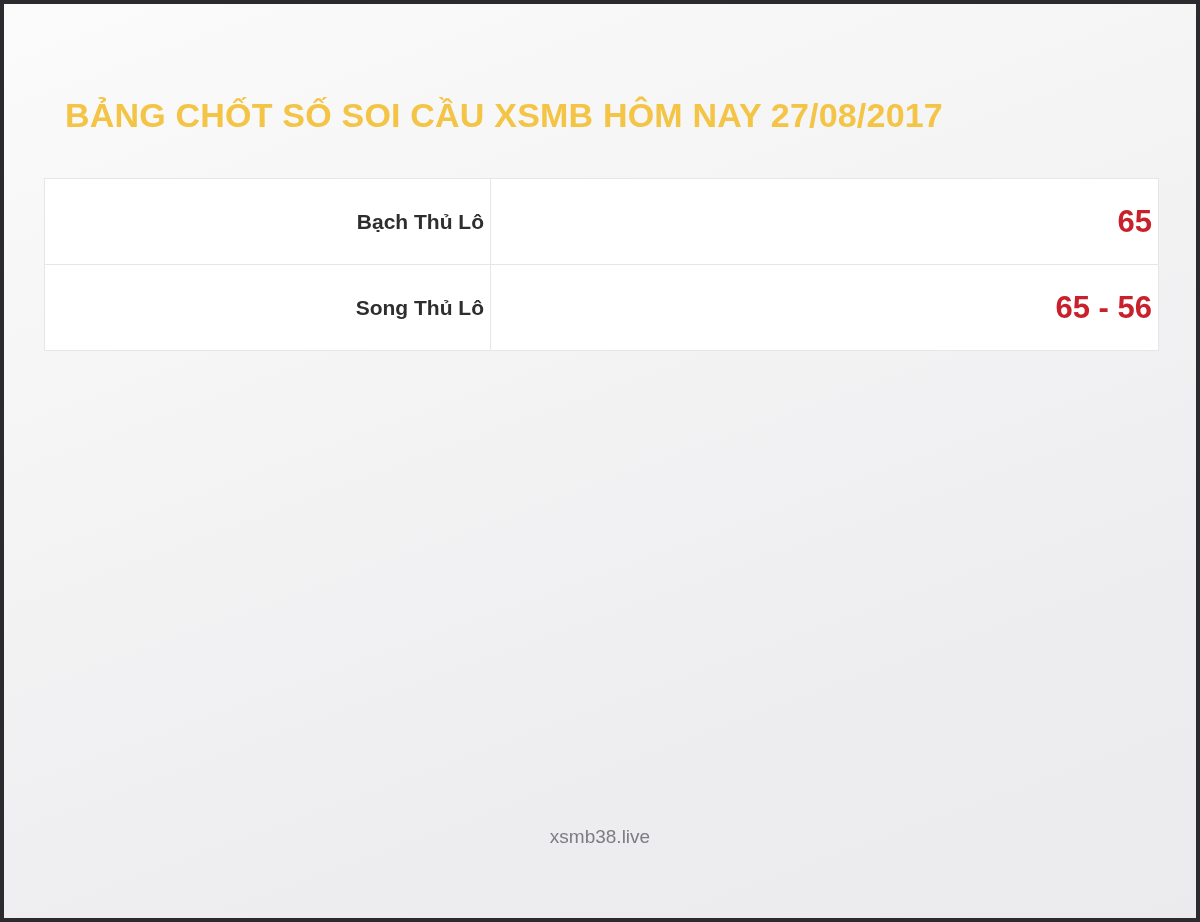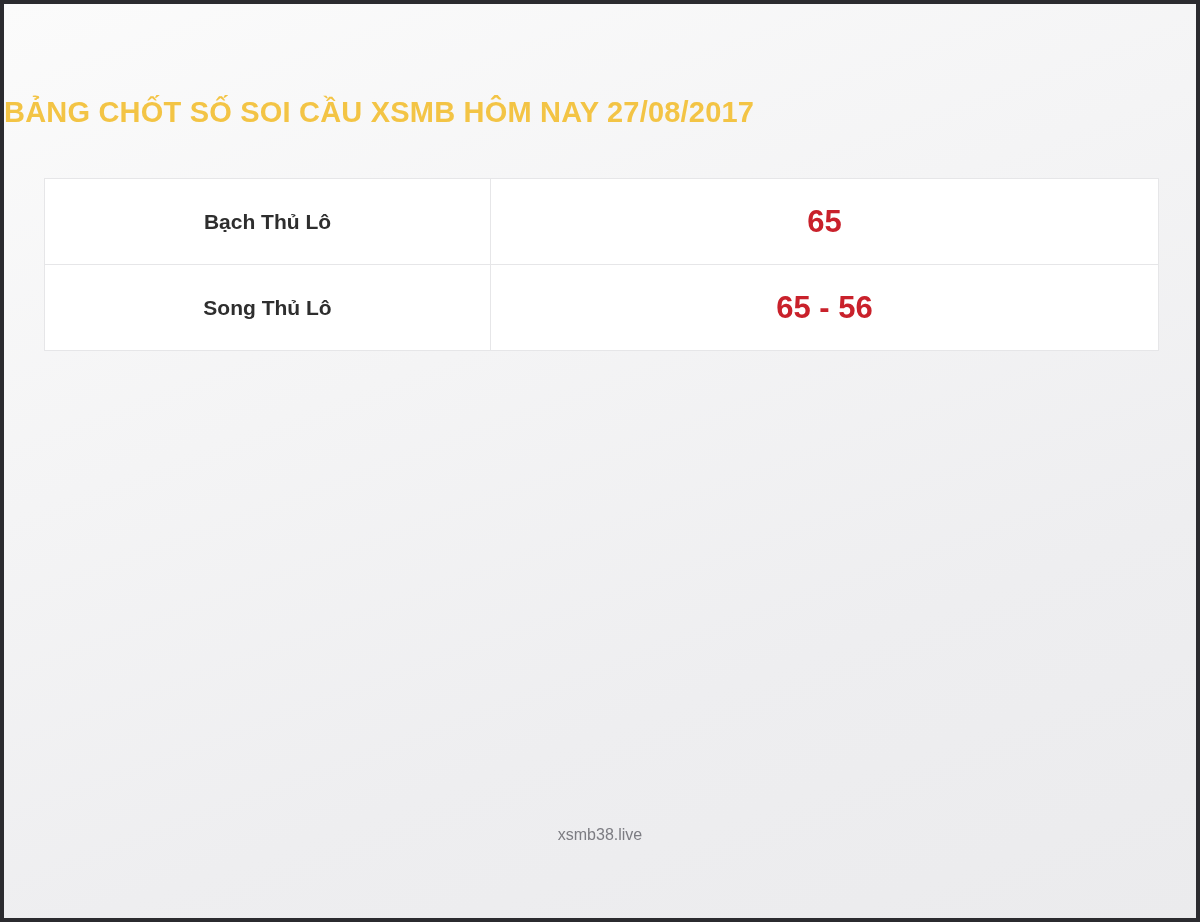--- a/index.html
+++ b/index.html
@@ -21,22 +21,23 @@
     height: 914px;
     background: linear-gradient(160deg, #fbfbfb 0%, #f4f4f5 38%, #eeeef0 70%, #ebebed 100%);
     box-sizing: border-box;
     overflow: hidden;
   }
   #title {
     position: absolute;
     left: 0;
     top: 92px;
     width: 1000px;
+    text-align: center;
     color: #f3c445;
-    font-size: 29px;
+    font-size: 34px;
     font-weight: bold;
     letter-spacing: 0.2px;
     white-space: nowrap;
   }
   #table-wrap {
     position: absolute;
     left: 40px;
     top: 174px;
     width: 1114px;
   }
@@ -46,21 +47,21 @@
     table-layout: fixed;
     background: #ffffff;
     border: 1px solid #e6e6e8;
     box-shadow: 0 0 0 0 transparent;
   }
   table.chot-table col.c-label { width: 446px; }
   table.chot-table col.c-value { width: 668px; }
   table.chot-table tr { height: 86px; }
   table.chot-table td {
     border: 1px solid #e6e6e8;
-    text-align: center;
+    text-align: right;
     vertical-align: middle;
     background: #ffffff;
     padding: 0 6px;
   }
   td.label-cell {
     color: #2e2e2e;
     font-size: 21px;
     font-weight: bold;
   }
   td.value-cell {
@@ -71,21 +72,21 @@
   td.value-cell.hl {
     color: #c9212b;
   }
   #footer {
     position: absolute;
     left: 0;
     top: 822px;
     width: 1192px;
     text-align: center;
     color: #7c7c82;
-    font-size: 16px;
+    font-size: 19px;
     font-weight: normal;
   }
 </style>
 </head>
 <body>
 
 <div id="page">
 
   <div id="title">BẢNG CHỐT SỐ SOI CẦU XSMB HÔM NAY 27/08/2017</div>
 

